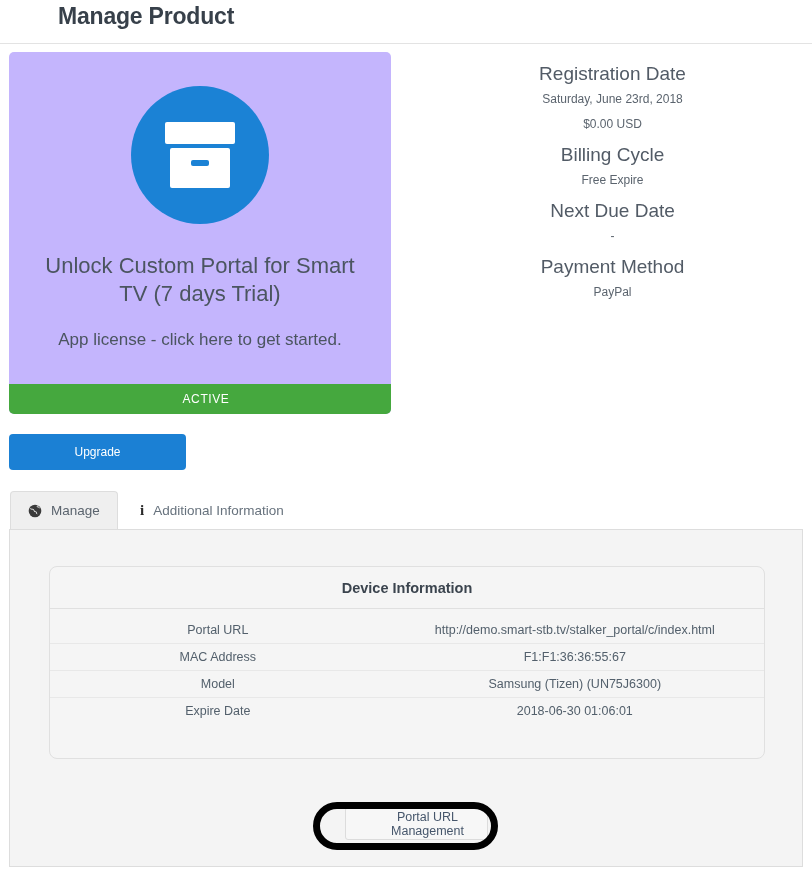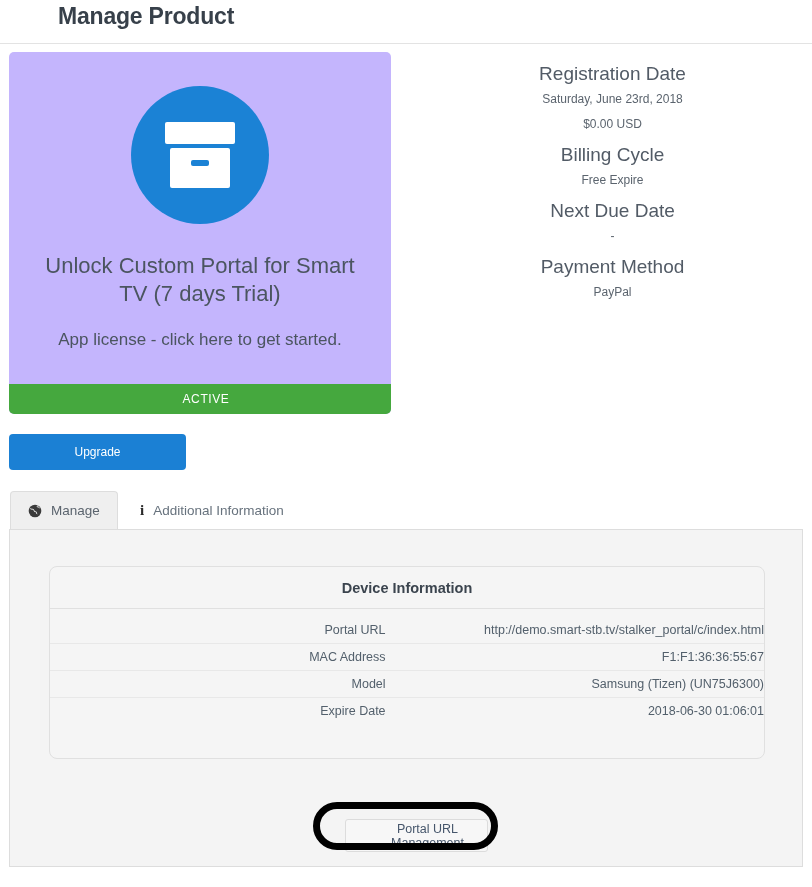--- a/index.html
+++ b/index.html
@@ -127,28 +127,28 @@
   }
   .device-head {
     height: 42px; border-bottom: 1px solid #e0e0e0;
     display: flex; align-items: center; justify-content: center;
     font-size: 14.5px; font-weight: bold; color: #3b444e;
   }
   .device-table { width: 100%; border-collapse: collapse; margin-top: 8px; }
   .device-table tr { border-bottom: 1px solid #e8e8e8; }
   .device-table tr:last-child { border-bottom: none; }
   .device-table td {
-    padding: 6px 0; font-size: 12.5px; color: #53606c; text-align: right;
+    padding: 6px 0; font-size: 12.5px; color: #53606c; text-align: center;
   }
   .device-table td.lbl { width: 47%; }
   .device-table td.val { width: 53%; }
 
   
   .portal-btn {
-    position: absolute; left: 335px; top: 289px;
+    position: absolute; left: 335px; top: 277px;
     width: 143px; height: 33px;
     background: #f7f7f7; border: 1px solid #dcdcdc; border-radius: 3px;
     color: #46566b; font-size: 12.5px;
     display: flex; align-items: center; justify-content: center;
     cursor: pointer; font-family: "Liberation Sans", sans-serif; padding-left: 28px;
   }
   .annotation-ellipse {
     position: absolute; left: 313px; top: 802px;
     width: 185px; height: 48px;
     border: 7px solid #000000;

